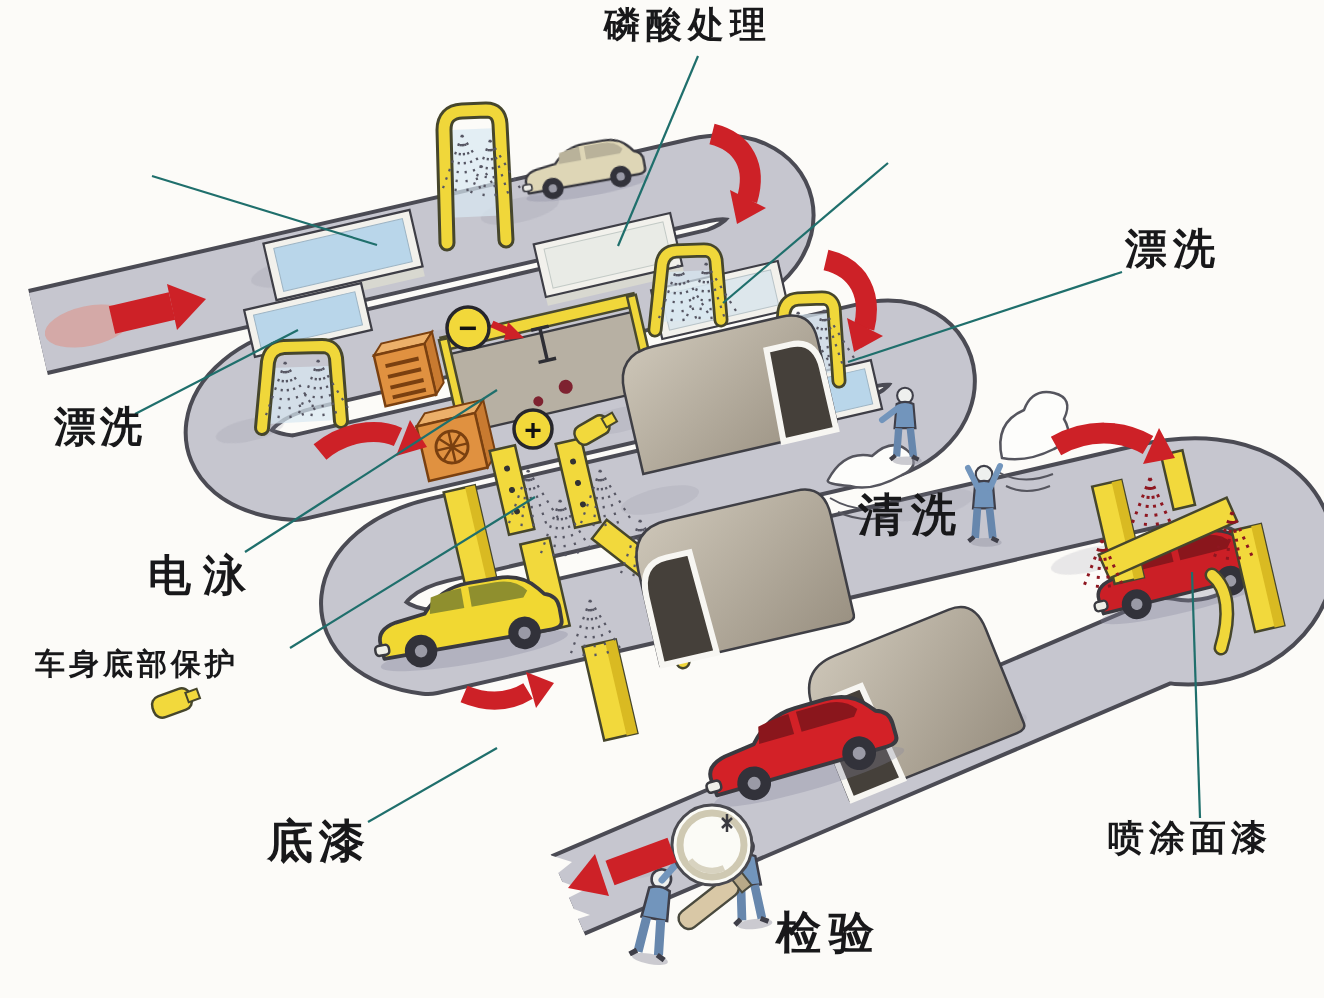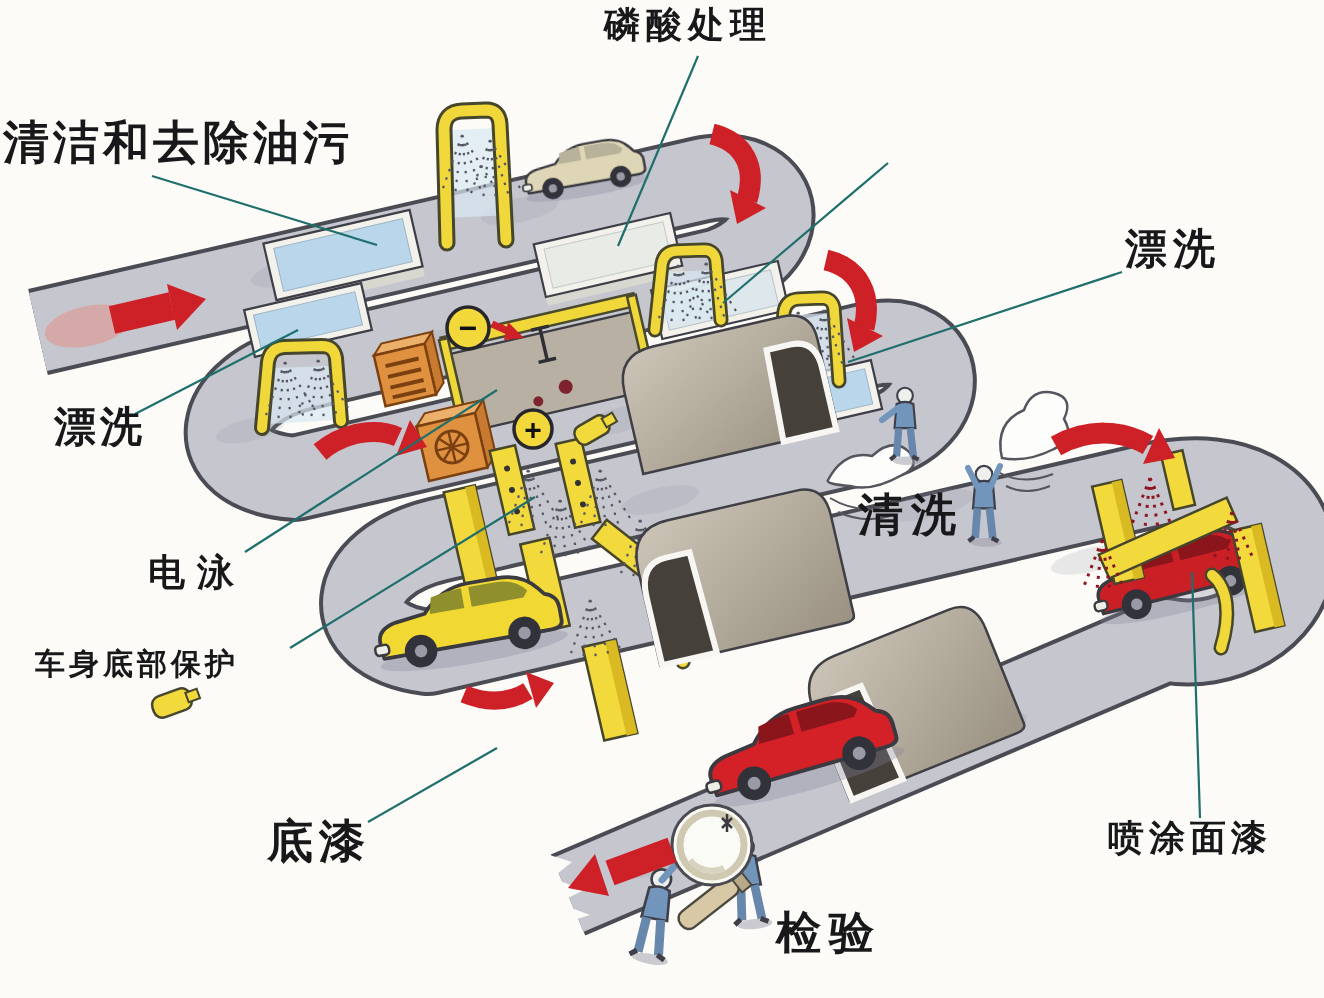--- a/index.html
+++ b/index.html
@@ -303,24 +303,23 @@
     <line x1="888" y1="163" x2="723" y2="303"></line>
     <line x1="1122" y1="272" x2="848" y2="362"></line>
     <line x1="135" y1="414" x2="298" y2="330"></line>
     <line x1="245" y1="552" x2="497" y2="390"></line>
     <line x1="290" y1="648" x2="535" y2="497"></line>
     <line x1="368" y1="822" x2="497" y2="748"></line>
     <line x1="1200" y1="818" x2="1192" y2="572"></line>
   </g>
 </svg>
 
-<div class="lbl" style="left:3px;top:119px;font-size:46px;letter-spacing:4px;">清洁和去除油污</div>
 <div class="lbl" style="left:596px;top:7px;font-size:36px;letter-spacing:6px;margin-left:8px;">磷酸处理</div>
 <div class="lbl" style="left:1125px;top:228px;font-size:42px;letter-spacing:6px;">漂洗</div>
 <div class="lbl" style="left:54px;top:406px;font-size:42px;letter-spacing:4px;">漂洗</div>
-<div class="lbl" style="left:148px;top:554px;font-size:37px;letter-spacing:12px;">电泳</div>
+<div class="lbl" style="left:148px;top:554px;font-size:43px;letter-spacing:12px;">电泳</div>
 <div class="lbl" style="left:35px;top:649px;font-size:30px;letter-spacing:4px;">车身底部保护</div>
 <div class="lbl" style="left:267px;top:818px;font-size:46px;letter-spacing:6px;">底漆</div>
 <div class="lbl" style="left:858px;top:492px;font-size:45px;letter-spacing:8px;">清洗</div>
 <div class="lbl" style="left:1108px;top:820px;font-size:36px;letter-spacing:5px;">喷涂面漆</div>
 <div class="lbl" style="left:776px;top:910px;font-size:45px;letter-spacing:8px;">检验</div>
 
 </div>
 
 </body></html>

